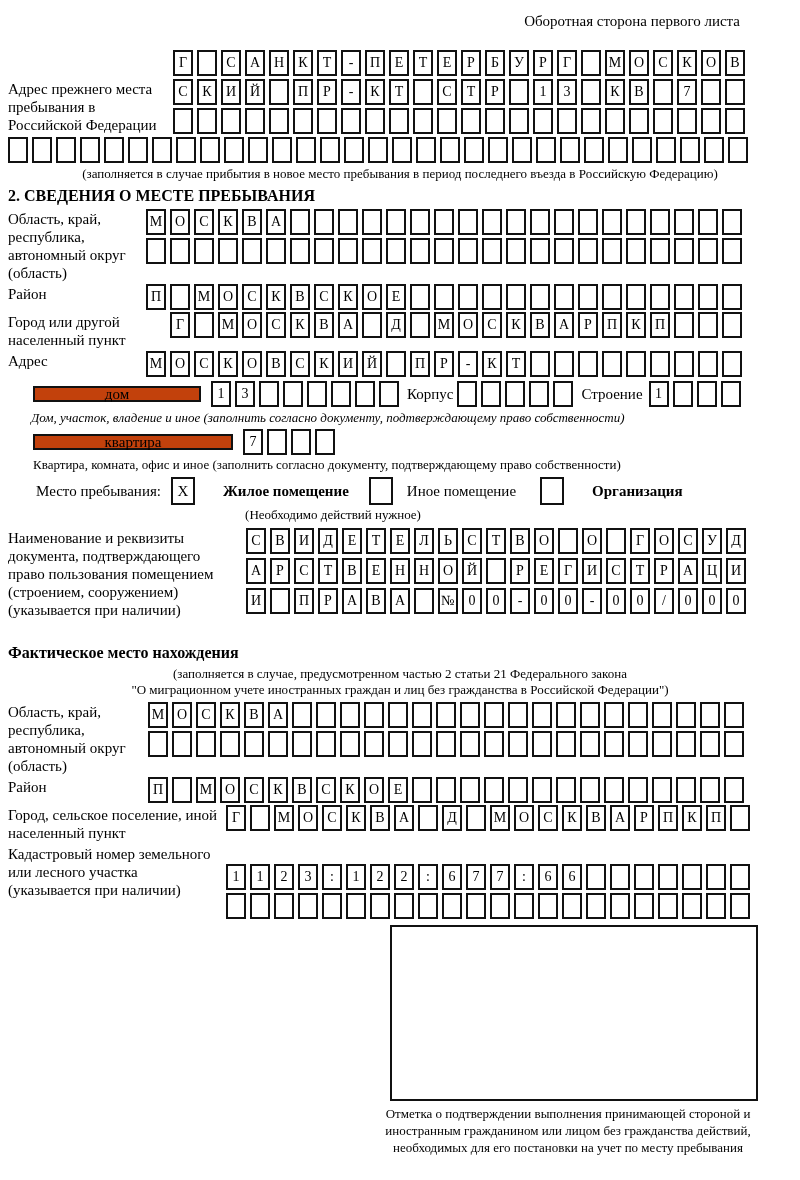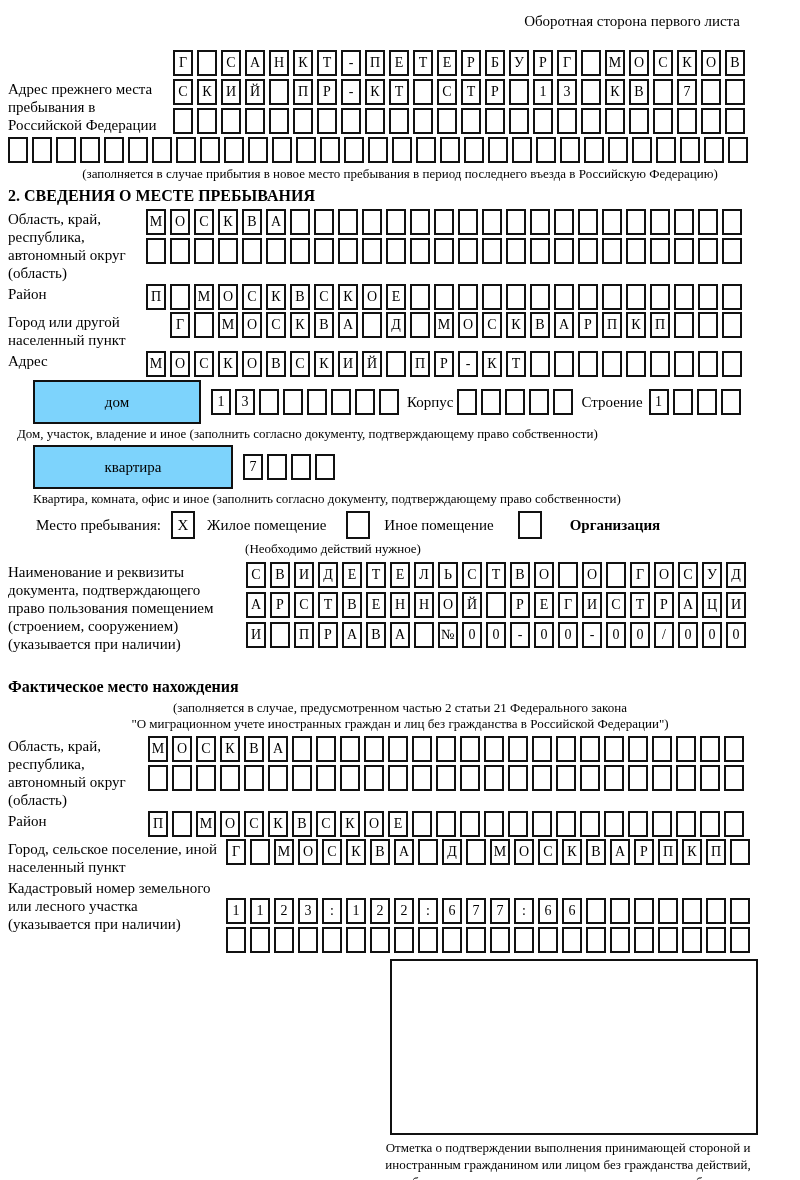--- a/index.html
+++ b/index.html
@@ -14,22 +14,22 @@
   .cells{display:flex;gap:4px;}
   .cell{flex:none;width:20px;height:26px;box-sizing:border-box;border:2px solid #111;background:#fff;
         display:flex;align-items:center;justify-content:center;font-size:14px;line-height:1;}
   .caption{font-size:13px;line-height:16px;}
   .center{text-align:center;}
   .sec-title{font-size:16px;font-weight:bold;text-align:left;line-height:19px;}
 
   .w165{width:165px;} .w138{width:138px;} .w162{width:162px;} .w238{width:238px;}
   .w140{width:140px;} .w218{width:218px;}
 
-  .wide-box{flex:none;box-sizing:border-box;border:2px solid #111;height:44px;display:flex;
-            align-items:center;justify-content:center;font-size:15px;background:#7dd3fc;}
+  .wide-box{flex:none;box-sizing:border-box;border:2px solid #111;height:16px;display:flex;
+            align-items:center;justify-content:center;font-size:15px;background:#c2410c;}
   .inline-lbl{font-size:15px;line-height:28px;}
   .checkbox{flex:none;width:24px;height:28px;box-sizing:border-box;border:2px solid #111;display:flex;
             align-items:center;justify-content:center;font-size:15px;background:#fff;}
   .stamp-box{box-sizing:border-box;border:2px solid #111;background:#fff;}
 
   .mt2{margin-top:2px;} .mt3{margin-top:3px;} .mt4{margin-top:4px;} .mt5{margin-top:5px;}
   .mt6{margin-top:6px;} .mt8{margin-top:24px;} .mt20{margin-top:20px;align-items:flex-end;}
 </style>
 </head>
 <body>
@@ -331,37 +331,37 @@
         <span class="cell"></span>
       </div>
     <div class="inline-lbl" style="margin-left:8px;margin-right:6px;">Строение</div>
     <div class="cells">
         <span class="cell">1</span>
         <span class="cell"></span>
         <span class="cell"></span>
         <span class="cell"></span>
       </div>
   </div>
-  <div class="caption mt2" style="margin-left:9px;">Дом, участок, владение и иное (заполнить согласно документу, подтверждающему право собственности)</div>
+  <div class="caption mt2" style="margin-left:23px;font-style:italic;">Дом, участок, владение и иное (заполнить согласно документу, подтверждающему право собственности)</div>
 
   <div class="frow mt3" style="margin-left:25px;align-items:center;">
     <div class="wide-box" style="width:200px;">квартира</div>
     <div class="cells" style="margin-left:10px;">
         <span class="cell">7</span>
         <span class="cell"></span>
         <span class="cell"></span>
         <span class="cell"></span>
       </div>
   </div>
   <div class="caption mt2" style="margin-left:25px;">Квартира, комната, офис и иное (заполнить согласно документу, подтверждающему право собственности)</div>
 
   <div class="frow mt4" style="margin-left:28px;align-items:center;">
     <div class="inline-lbl">Место пребывания:</div>
     <div class="checkbox" style="margin-left:10px;">X</div>
-    <div class="inline-lbl" style="margin-left:12px;">Жилое помещение</div>
+    <div class="inline-lbl" style="margin-left:28px;font-weight:bold;">Жилое помещение</div>
     <div class="checkbox" style="margin-left:20px;"></div>
     <div class="inline-lbl" style="margin-left:14px;">Иное помещение</div>
     <div class="checkbox" style="margin-left:24px;"></div>
     <div class="inline-lbl" style="margin-left:28px;font-weight:bold;">Организация</div>
   </div>
   <div class="caption mt2" style="width:650px;text-align:center;">(Необходимо действий нужное)</div>
 
   <div class="frow mt5">
     <div class="lbl w238">Наименование и реквизиты документа, подтверждающего право пользования помещением (строением, сооружением) (указывается при наличии)</div>
     <div class="stack" style="gap:4px;">

